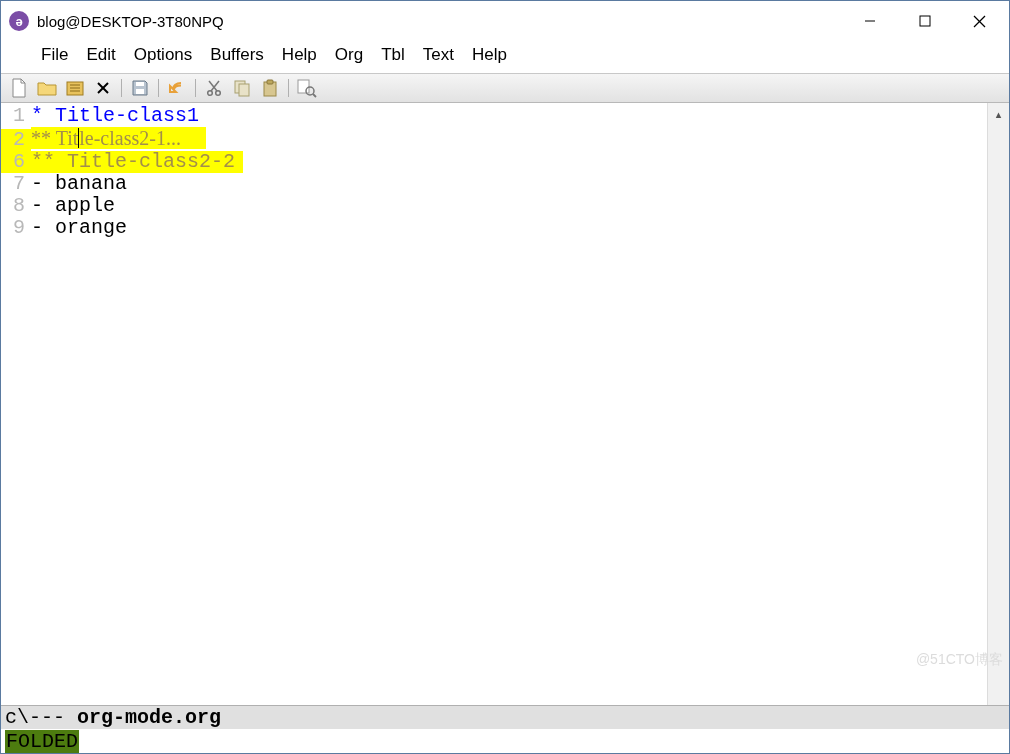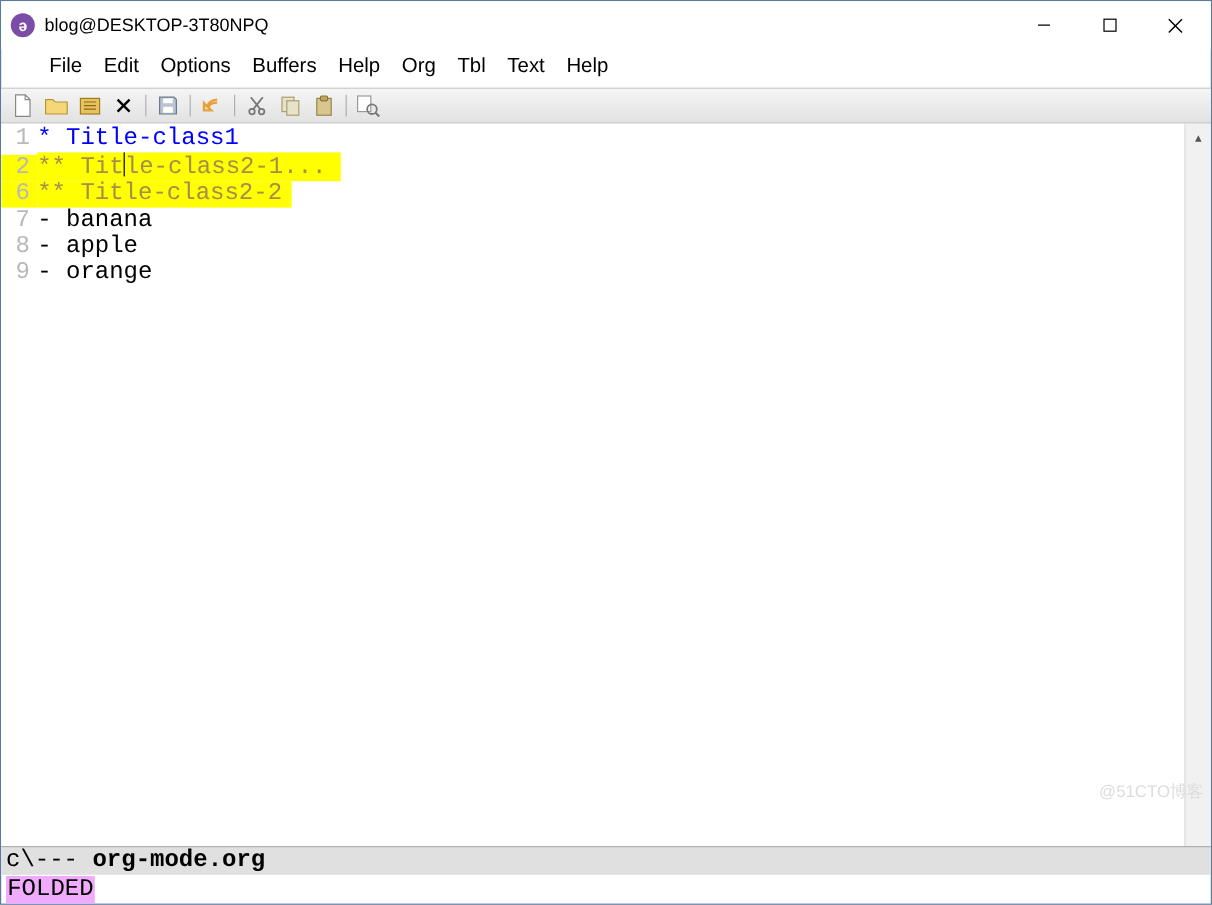--- a/index.html
+++ b/index.html
@@ -158,21 +158,21 @@
   .modeline .bold { font-weight: bold; }
   
   .minibuffer {
     font-family: "Courier New", monospace;
     font-size: 20px;
     height: 24px;
     padding: 0 4px;
     display: flex;
     align-items: center;
   }
-  .minibuffer .msg { background: #f0abfc; color:#000; padding:0 1px; }
+  .minibuffer .msg { background: #4d7c0f; color:#000; padding:0 1px; }
 </style>
 </head>
 <body>
 
 <div class="window">
 
   <div class="titlebar">
     <div class="app-icon">ə</div>
     <div class="title-text">blog@DESKTOP-3T80NPQ</div>
     <div class="title-spacer"></div>
@@ -275,21 +275,21 @@
           <rect x="1" y="2" width="11" height="13" fill="#fff" stroke="#999"></rect>
           <circle cx="13" cy="13" r="4" fill="none" stroke="#777" stroke-width="1.5"></circle>
           <line x1="16" y1="16" x2="19" y2="19" stroke="#777" stroke-width="1.8"></line>
         </svg>
     </div>
   </div>
 
   <div class="editor-wrap">
     <div class="editor" id="editor">
     <div class="line"><span class="lineno">1</span><span class="content level1">* Title-class1</span></div>
-        <div class="line"><span class="lineno highlight">2</span><span class="content level2 highlight" style="padding-right: 12px;">** Tit<span class="cursor"></span>le-class2-1...</span></div>
+        <div class="line"><span class="lineno highlight">2</span><span class="content level2 highlight" style="padding-right: 25px; font-family: Liberation Serif, serif;">** Tit<span class="cursor"></span>le-class2-1...</span></div>
         <div class="line"><span class="lineno highlight">6</span><span class="content level2 highlight" style="padding-right: 8px;">** Title-class2-2</span></div>
         <div class="line"><span class="lineno">7</span><span class="content body-text">- banana</span></div>
         <div class="line"><span class="lineno">8</span><span class="content body-text">- apple</span></div>
         <div class="line"><span class="lineno">9</span><span class="content body-text">- orange</span></div>
       </div>
     <div class="vscroll">
       <div class="up-arrow">▴</div>
     </div>
     <div class="watermark-corner">@51CTO博客</div>
   </div>

